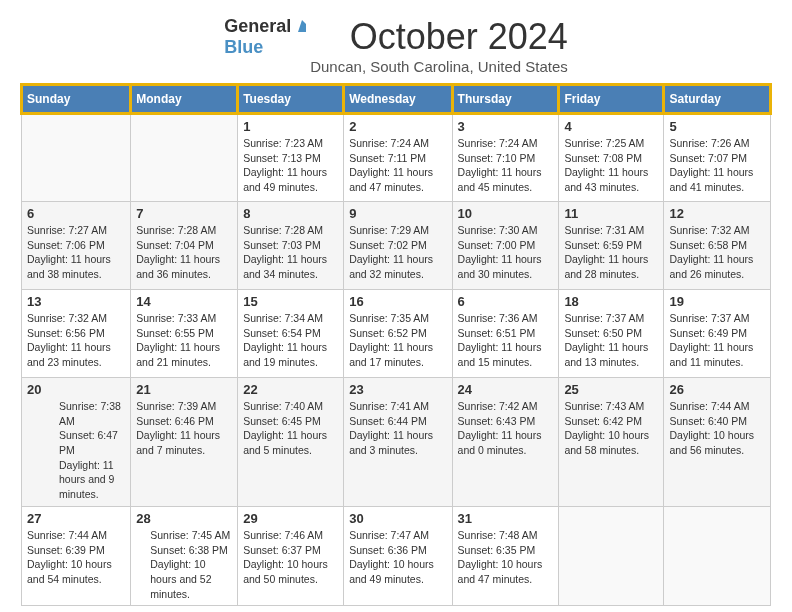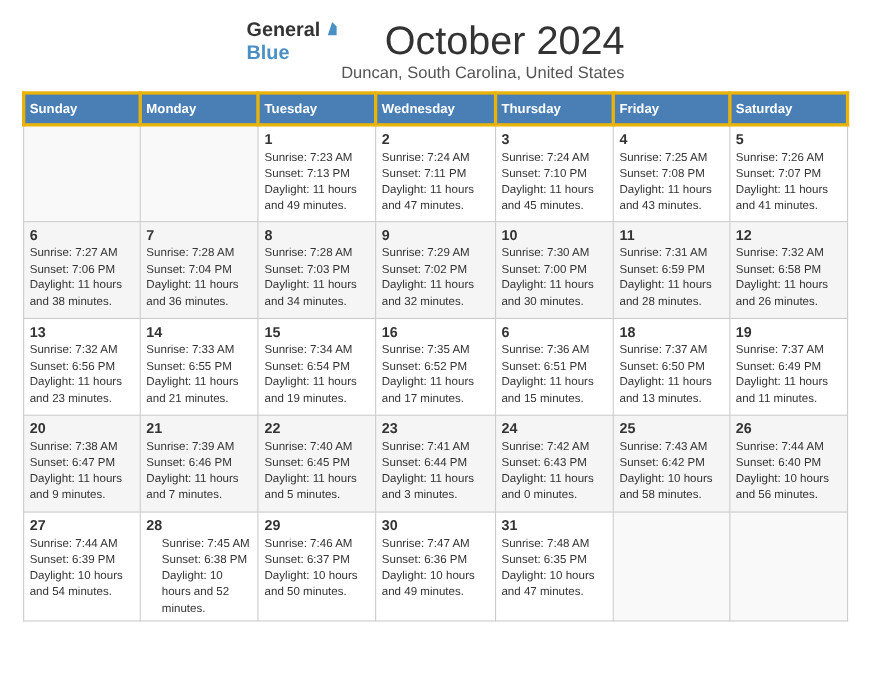--- a/index.html
+++ b/index.html
@@ -247,21 +247,21 @@
         <td>
           <span class="day-number">19</span>
           <div class="day-info" style="white-space: pre-line;">Sunrise: 7:37 AM
 Sunset: 6:49 PM
 Daylight: 11 hours and 11 minutes.</div>
         </td>
       </tr>
       <tr>
         <td>
           <span class="day-number">20</span>
-          <div class="day-info" style="white-space: pre-line;">Sunrise: 7:38 AM
+          <div class="day-info" style="white-space: pre-line; margin-left: 32px;">Sunrise: 7:38 AM
 Sunset: 6:47 PM
 Daylight: 11 hours and 9 minutes.</div>
         </td>
         <td>
           <span class="day-number">21</span>
           <div class="day-info" style="white-space: pre-line;">Sunrise: 7:39 AM
 Sunset: 6:46 PM
 Daylight: 11 hours and 7 minutes.</div>
         </td>
         <td>

